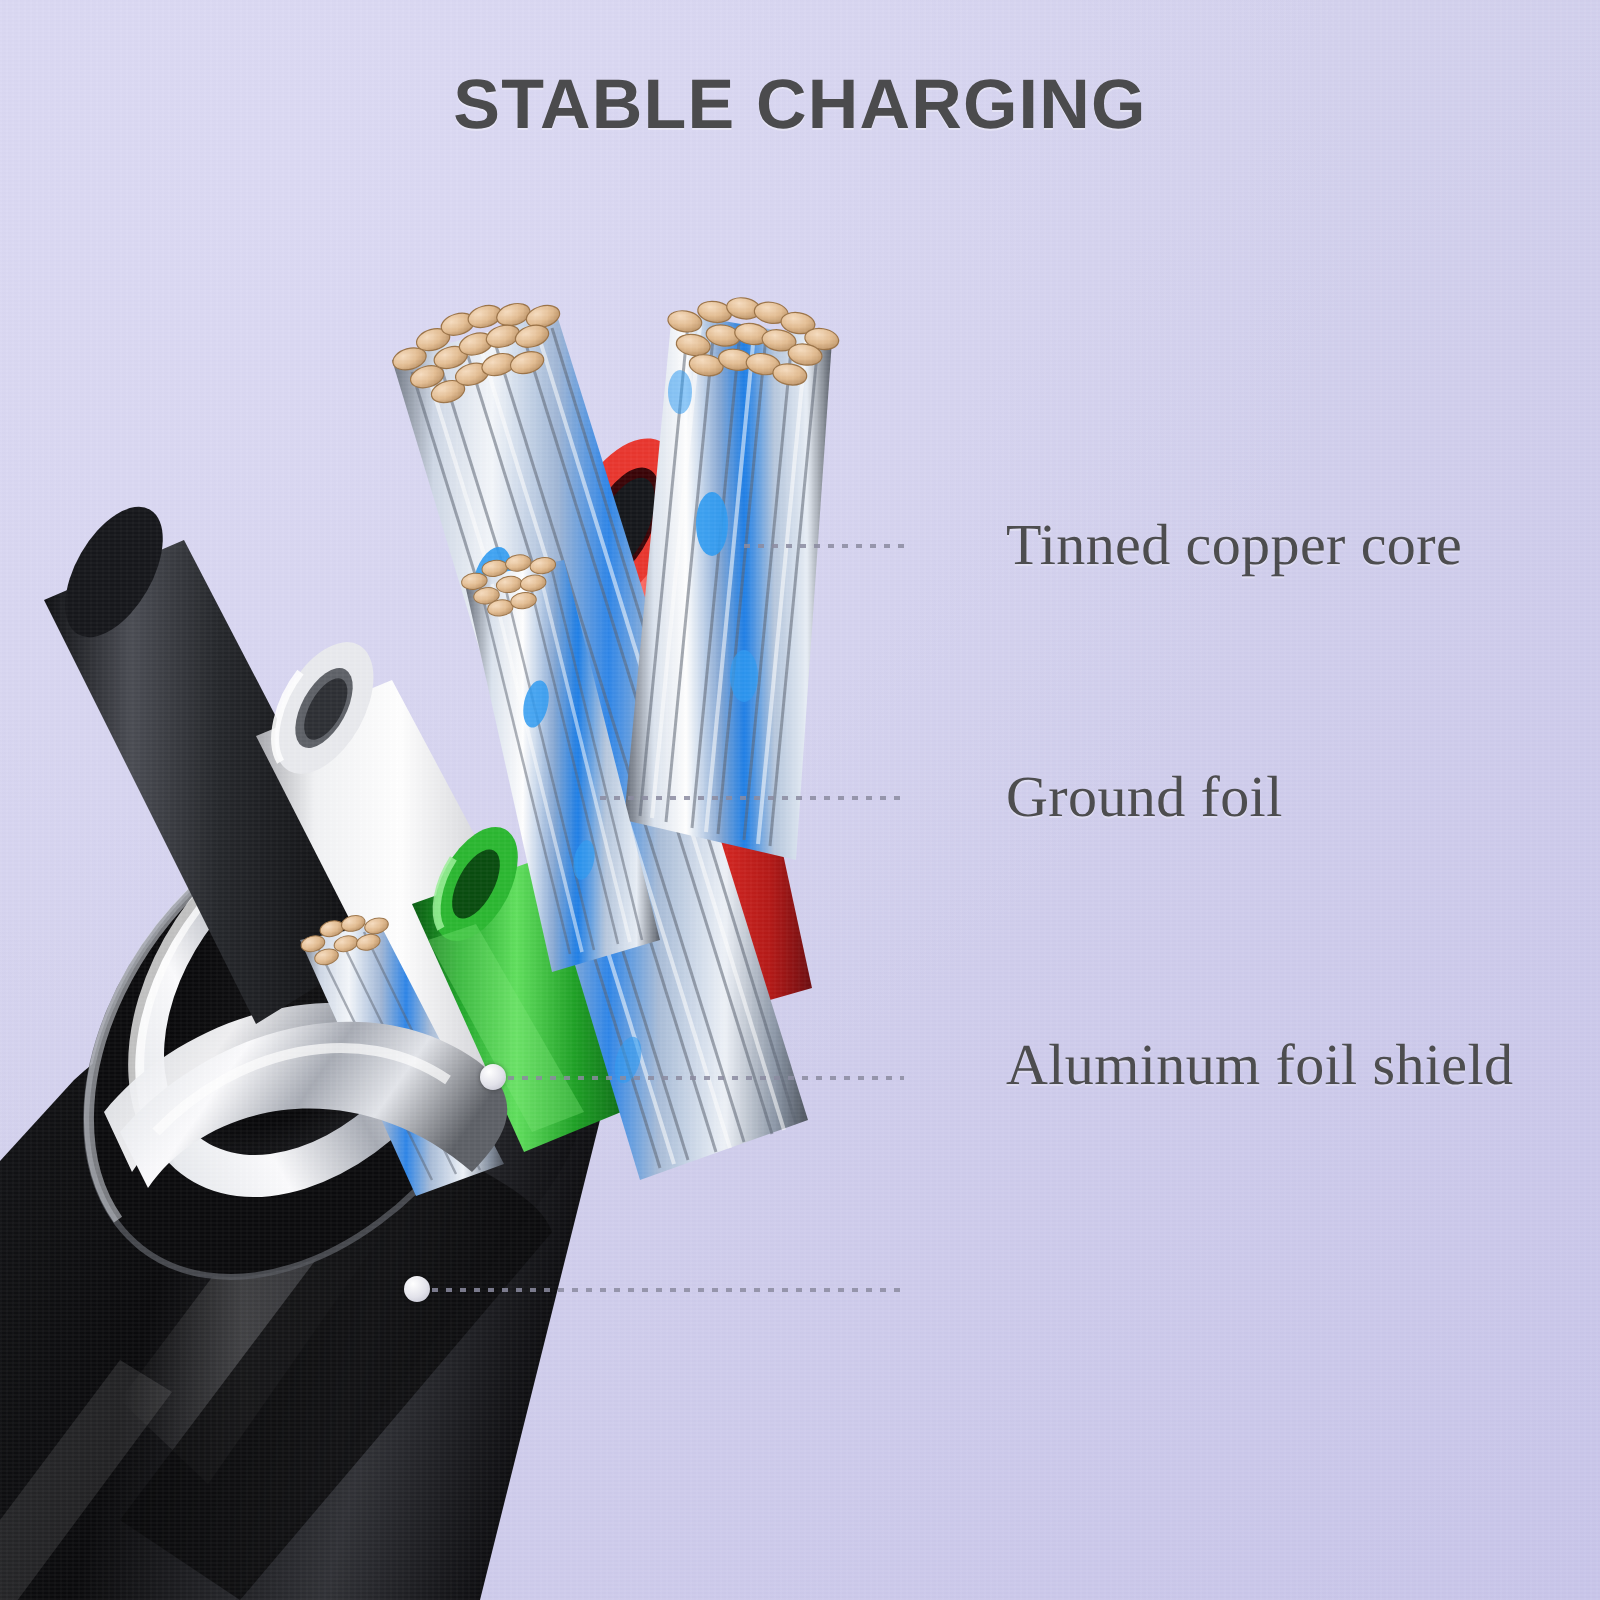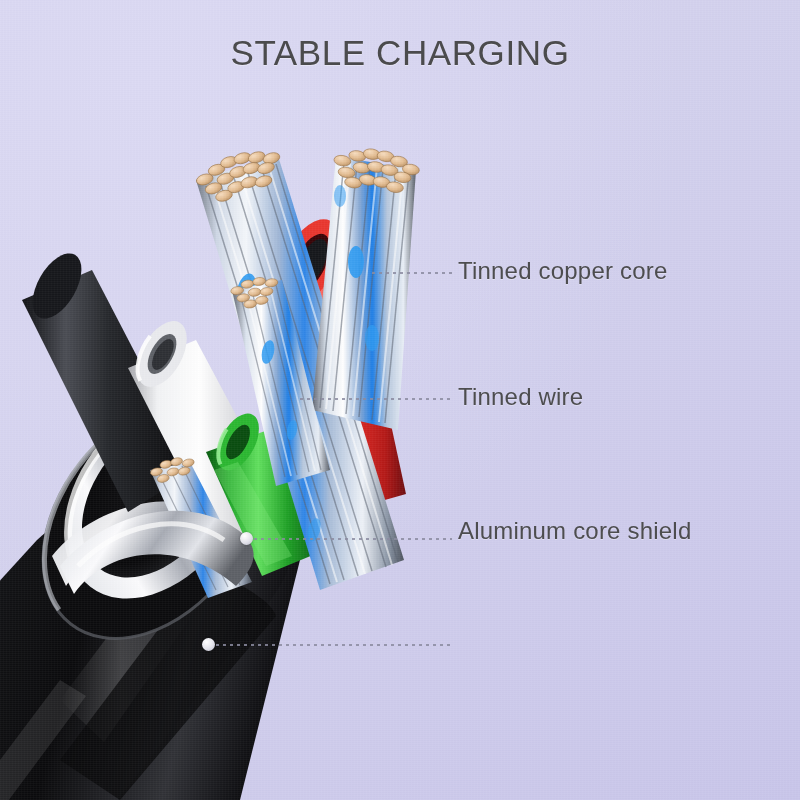--- a/index.html
+++ b/index.html
@@ -17,30 +17,31 @@
   
   #grain{
     position:absolute;inset:0;pointer-events:none;opacity:.5;
     background-image:
       repeating-linear-gradient(0deg, rgba(255,255,255,.05) 0 1px, rgba(0,0,0,.012) 1px 2px),
       repeating-linear-gradient(90deg, rgba(255,255,255,.035) 0 1px, rgba(0,0,0,.01) 1px 3px);
   }
 
   #title{
     position:absolute;left:0;top:33px;width:800px;text-align:center;
-    font-size:35px;font-weight:normal;letter-spacing:.6px;color:#4b4b4d;
+    font-size:35px;font-weight:bold;letter-spacing:.6px;color:#4b4b4d;
     font-family:"Liberation Sans", sans-serif;
     text-shadow:0 1px 0 rgba(255,255,255,.35);
   }
 
   .callout{position:absolute;left:0;top:0;width:800px;height:800px;}
   .label{
-    position:absolute;font-size:24px;color:#4d4d4f;letter-spacing:.2px;
-    white-space:nowrap;font-family:Liberation Sans, sans-serif;
+    position:absolute;font-size:29px;color:#4d4d4f;letter-spacing:.2px;
+    white-space:nowrap;font-family:Liberation Serif, serif;
     text-shadow:0 1px 0 rgba(255,255,255,.3);
+    margin-left:45px;
   }
   .leader{
     position:absolute;height:2px;
     background-image:repeating-linear-gradient(90deg,#8b8ba0 0 3px, rgba(0,0,0,0) 3px 7px);
     opacity:.85;
   }
   .dot{
     position:absolute;width:13px;height:13px;border-radius:50%;
     background:radial-gradient(circle at 35% 30%, #ffffff 0%, #e2e2ea 55%, #b9b9c8 100%);
     box-shadow:0 0 2px rgba(0,0,0,.35);
@@ -383,23 +384,23 @@
   <div id="grain"></div>
 
   <div id="title">STABLE CHARGING</div>
 
   <div class="callout">
 
     <div class="leader" style="left:372px;top:272px;width:80px;"></div>
     <div class="label" style="left:458px;top:257px;">Tinned copper core</div>
 
     <div class="leader" style="left:300px;top:398px;width:152px;"></div>
-    <div class="label" style="left:458px;top:383px;">Tinned wire</div>
+    <div class="label" style="left:458px;top:383px;">Ground foil</div>
 
     <div class="dot" style="left:240px;top:532px;"></div>
     <div class="leader" style="left:254px;top:538px;width:198px;"></div>
-    <div class="label" style="left:458px;top:517px;">Aluminum core shield</div>
+    <div class="label" style="left:458px;top:517px;">Aluminum foil shield</div>
 
     <div class="dot" style="left:202px;top:638px;"></div>
     <div class="leader" style="left:216px;top:644px;width:236px;"></div>
   </div>
 
 </div>
 
 </body></html>

